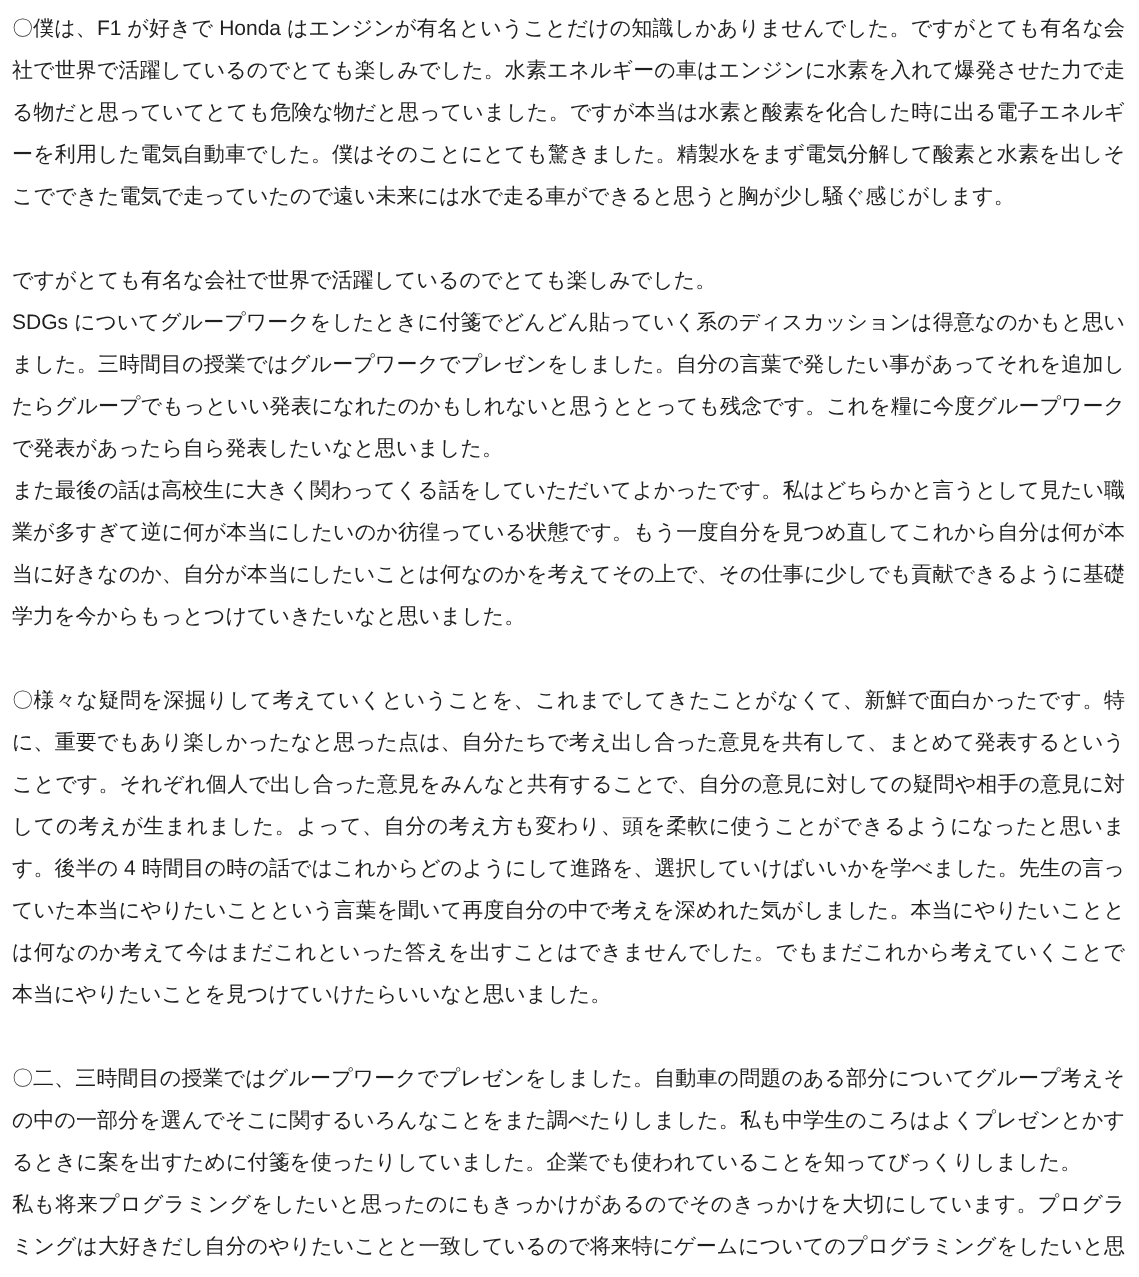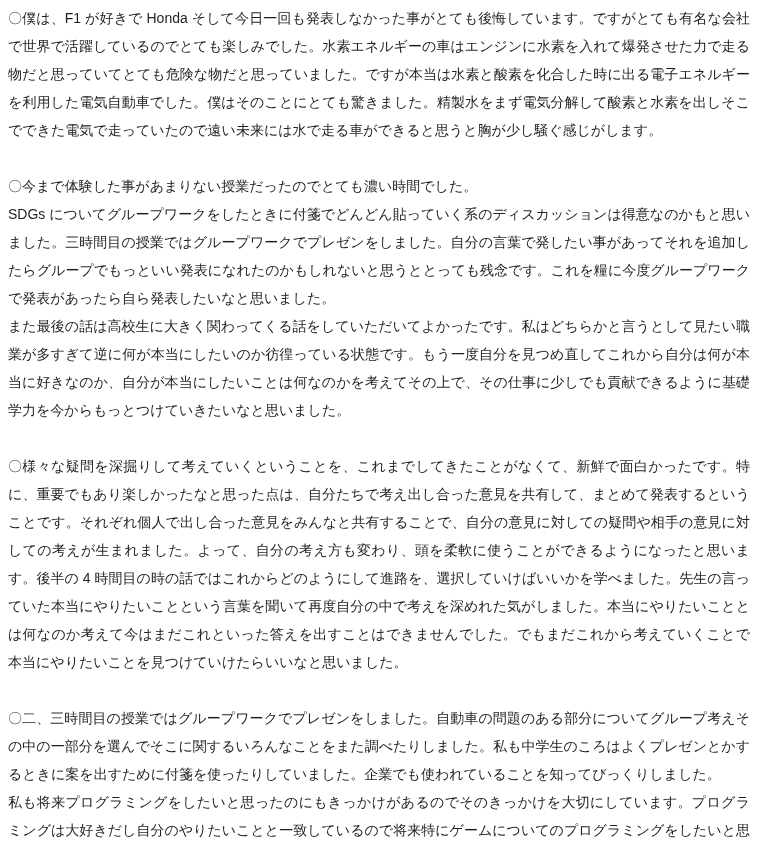--- a/index.html
+++ b/index.html
@@ -32,25 +32,25 @@
     overflow-wrap: break-word;
     line-break: strict;
   }
 </style>
 </head>
 <body>
 
 <main class="page">
 
   <section class="sec">
-    <p class="tb">〇僕は、F1 が好きで Honda そして今日一回も発表しなかった事がとても後悔しています。ですがとても有名な会社で世界で活躍しているのでとても楽しみでした。水素エネルギーの車はエンジンに水素を入れて爆発させた力で走る物だと思っていてとても危険な物だと思っていました。ですが本当は水素と酸素を化合した時に出る電子エネルギーを利用した電気自動車でした。僕はそのことにとても驚きました。精製水をまず電気分解して酸素と水素を出しそこでできた電気で走っていたので遠い未来には水で走る車ができると思うと胸が少し騒ぐ感じがします。</p>
+    <p class="tb">〇僕は、F1 が好きで Honda はエンジンが有名ということだけの知識しかありませんでした。ですがとても有名な会社で世界で活躍しているのでとても楽しみでした。水素エネルギーの車はエンジンに水素を入れて爆発させた力で走る物だと思っていてとても危険な物だと思っていました。ですが本当は水素と酸素を化合した時に出る電子エネルギーを利用した電気自動車でした。僕はそのことにとても驚きました。精製水をまず電気分解して酸素と水素を出しそこでできた電気で走っていたので遠い未来には水で走る車ができると思うと胸が少し騒ぐ感じがします。</p>
   </section>
 
   <section class="sec">
-    <p class="tb">〇今まで体験した事があまりない授業だったのでとても濃い時間でした。</p>
+    <p class="tb">ですがとても有名な会社で世界で活躍しているのでとても楽しみでした。</p>
     <p class="tb">SDGs についてグループワークをしたときに付箋でどんどん貼っていく系のディスカッションは得意なのかもと思いました。三時間目の授業ではグループワークでプレゼンをしました。自分の言葉で発したい事があってそれを追加したらグループでもっといい発表になれたのかもしれないと思うととっても残念です。これを糧に今度グループワークで発表があったら自ら発表したいなと思いました。</p>
     <p class="tb">また最後の話は高校生に大きく関わってくる話をしていただいてよかったです。私はどちらかと言うとして見たい職業が多すぎて逆に何が本当にしたいのか彷徨っている状態です。もう一度自分を見つめ直してこれから自分は何が本当に好きなのか、自分が本当にしたいことは何なのかを考えてその上で、その仕事に少しでも貢献できるように基礎学力を今からもっとつけていきたいなと思いました。</p>
   </section>
 
   <section class="sec">
     <p class="tb">〇様々な疑問を深掘りして考えていくということを、これまでしてきたことがなくて、新鮮で面白かったです。特に、重要でもあり楽しかったなと思った点は、自分たちで考え出し合った意見を共有して、まとめて発表するということです。それぞれ個人で出し合った意見をみんなと共有することで、自分の意見に対しての疑問や相手の意見に対しての考えが生まれました。よって、自分の考え方も変わり、頭を柔軟に使うことができるようになったと思います。後半の 4 時間目の時の話ではこれからどのようにして進路を、選択していけばいいかを学べました。先生の言っていた本当にやりたいことという言葉を聞いて再度自分の中で考えを深めれた気がしました。本当にやりたいこととは何なのか考えて今はまだこれといった答えを出すことはできませんでした。でもまだこれから考えていくことで本当にやりたいことを見つけていけたらいいなと思いました。</p>
   </section>
 
   <section class="sec">
     <p class="tb">〇二、三時間目の授業ではグループワークでプレゼンをしました。自動車の問題のある部分についてグループ考えその中の一部分を選んでそこに関するいろんなことをまた調べたりしました。私も中学生のころはよくプレゼンとかするときに案を出すために付箋を使ったりしていました。企業でも使われていることを知ってびっくりしました。</p>

